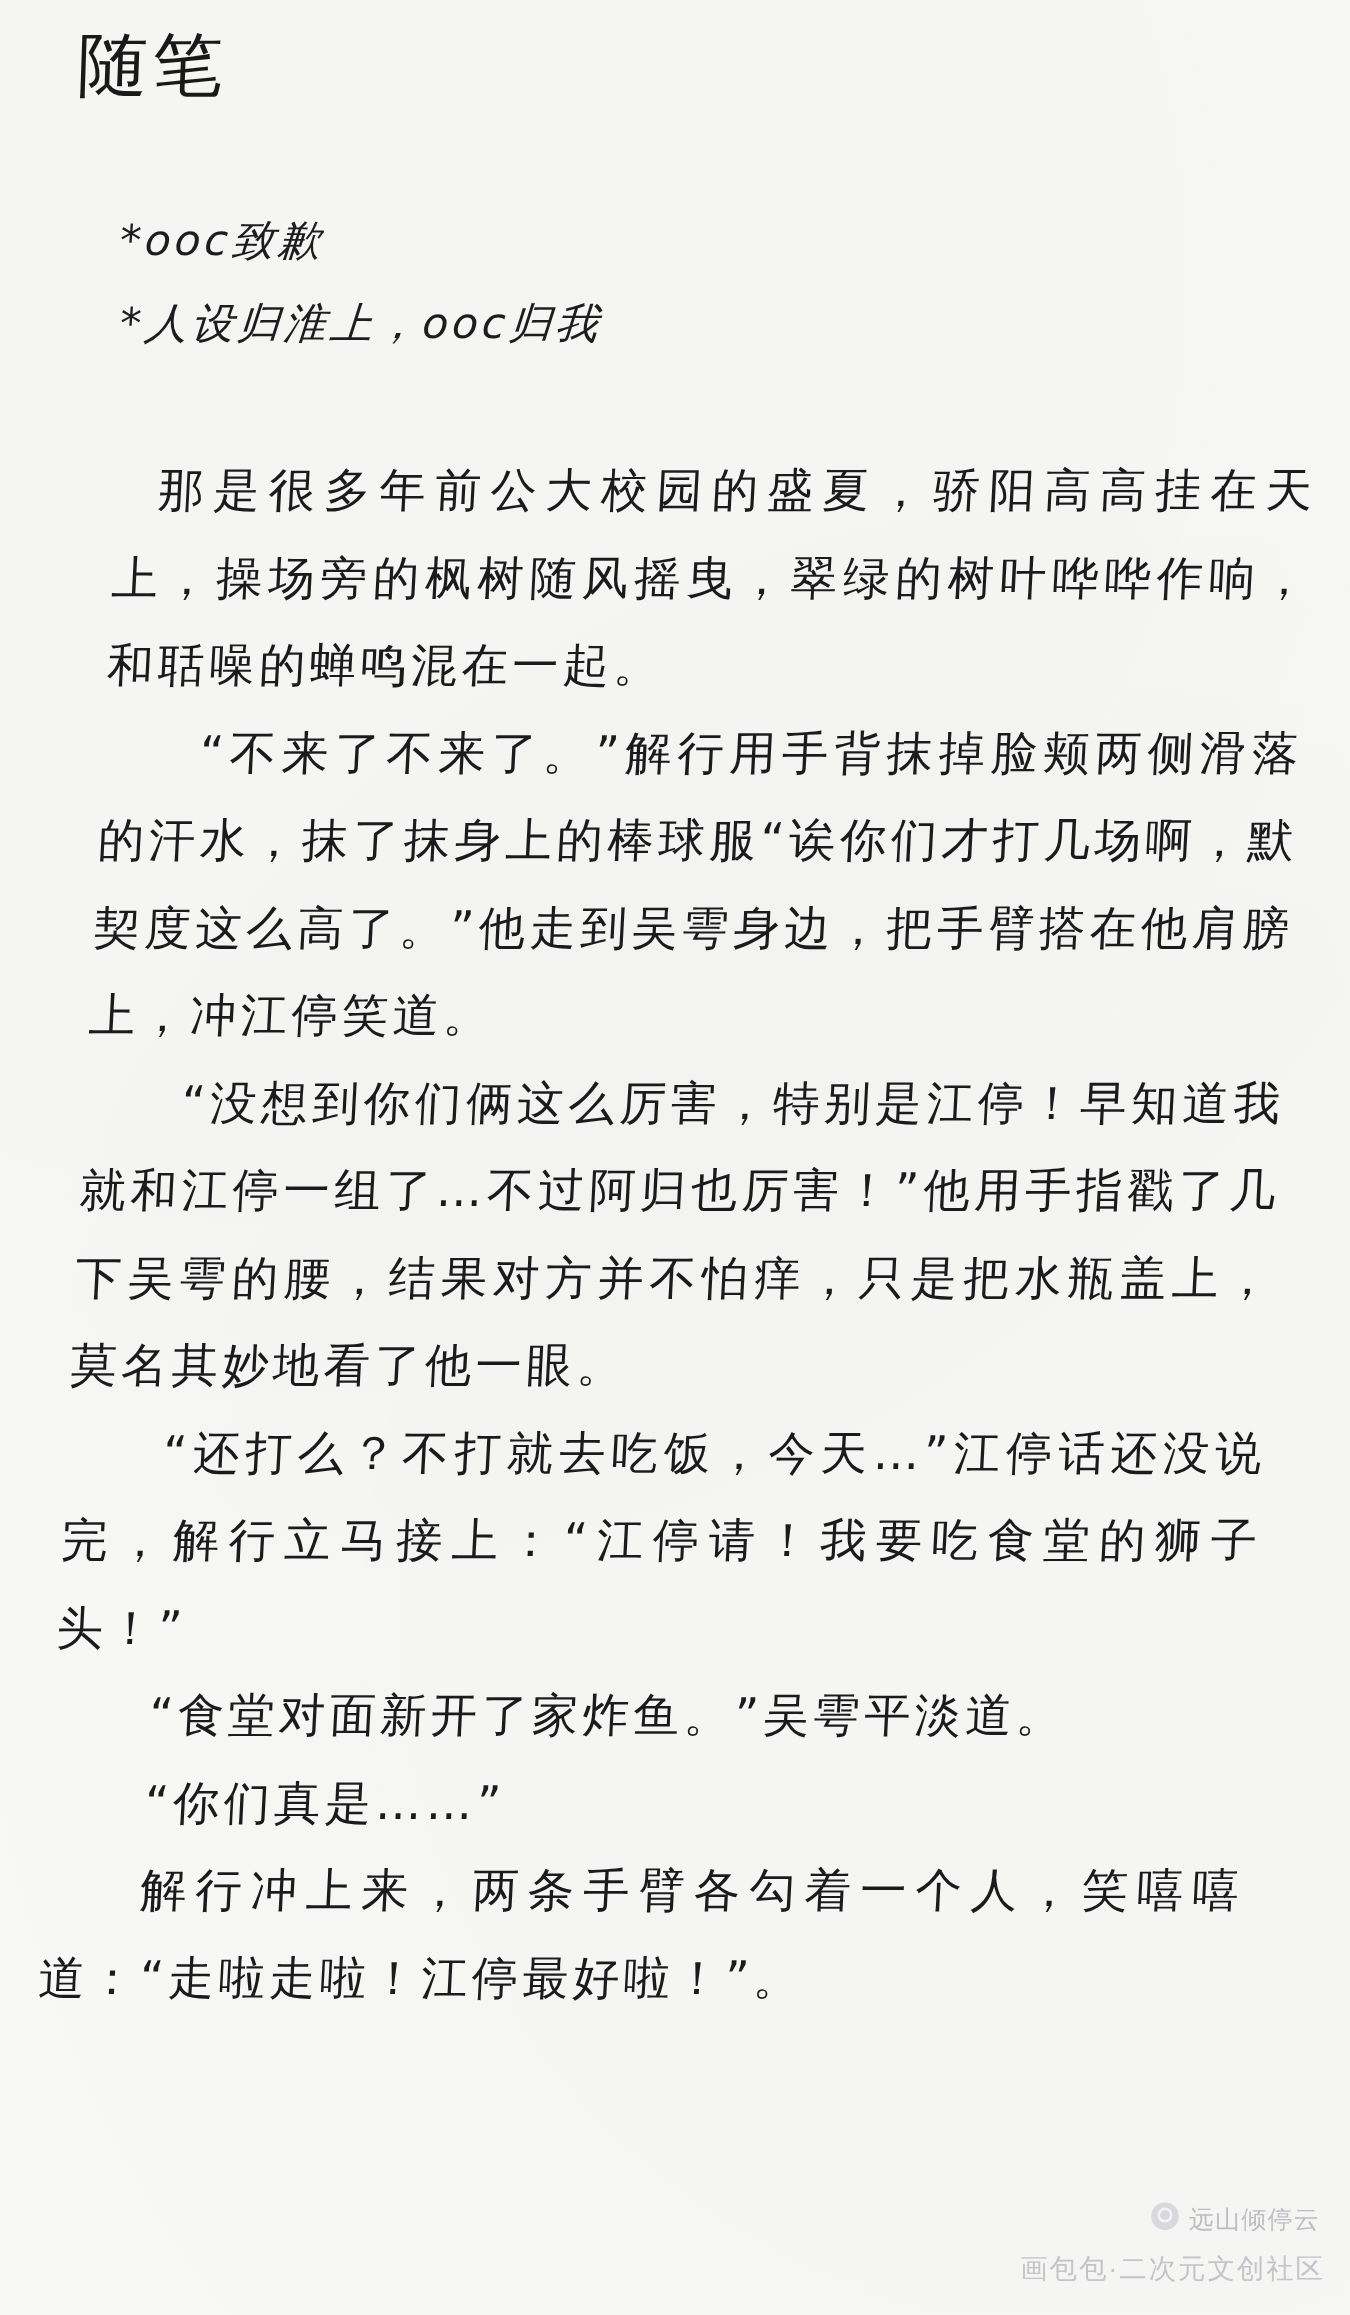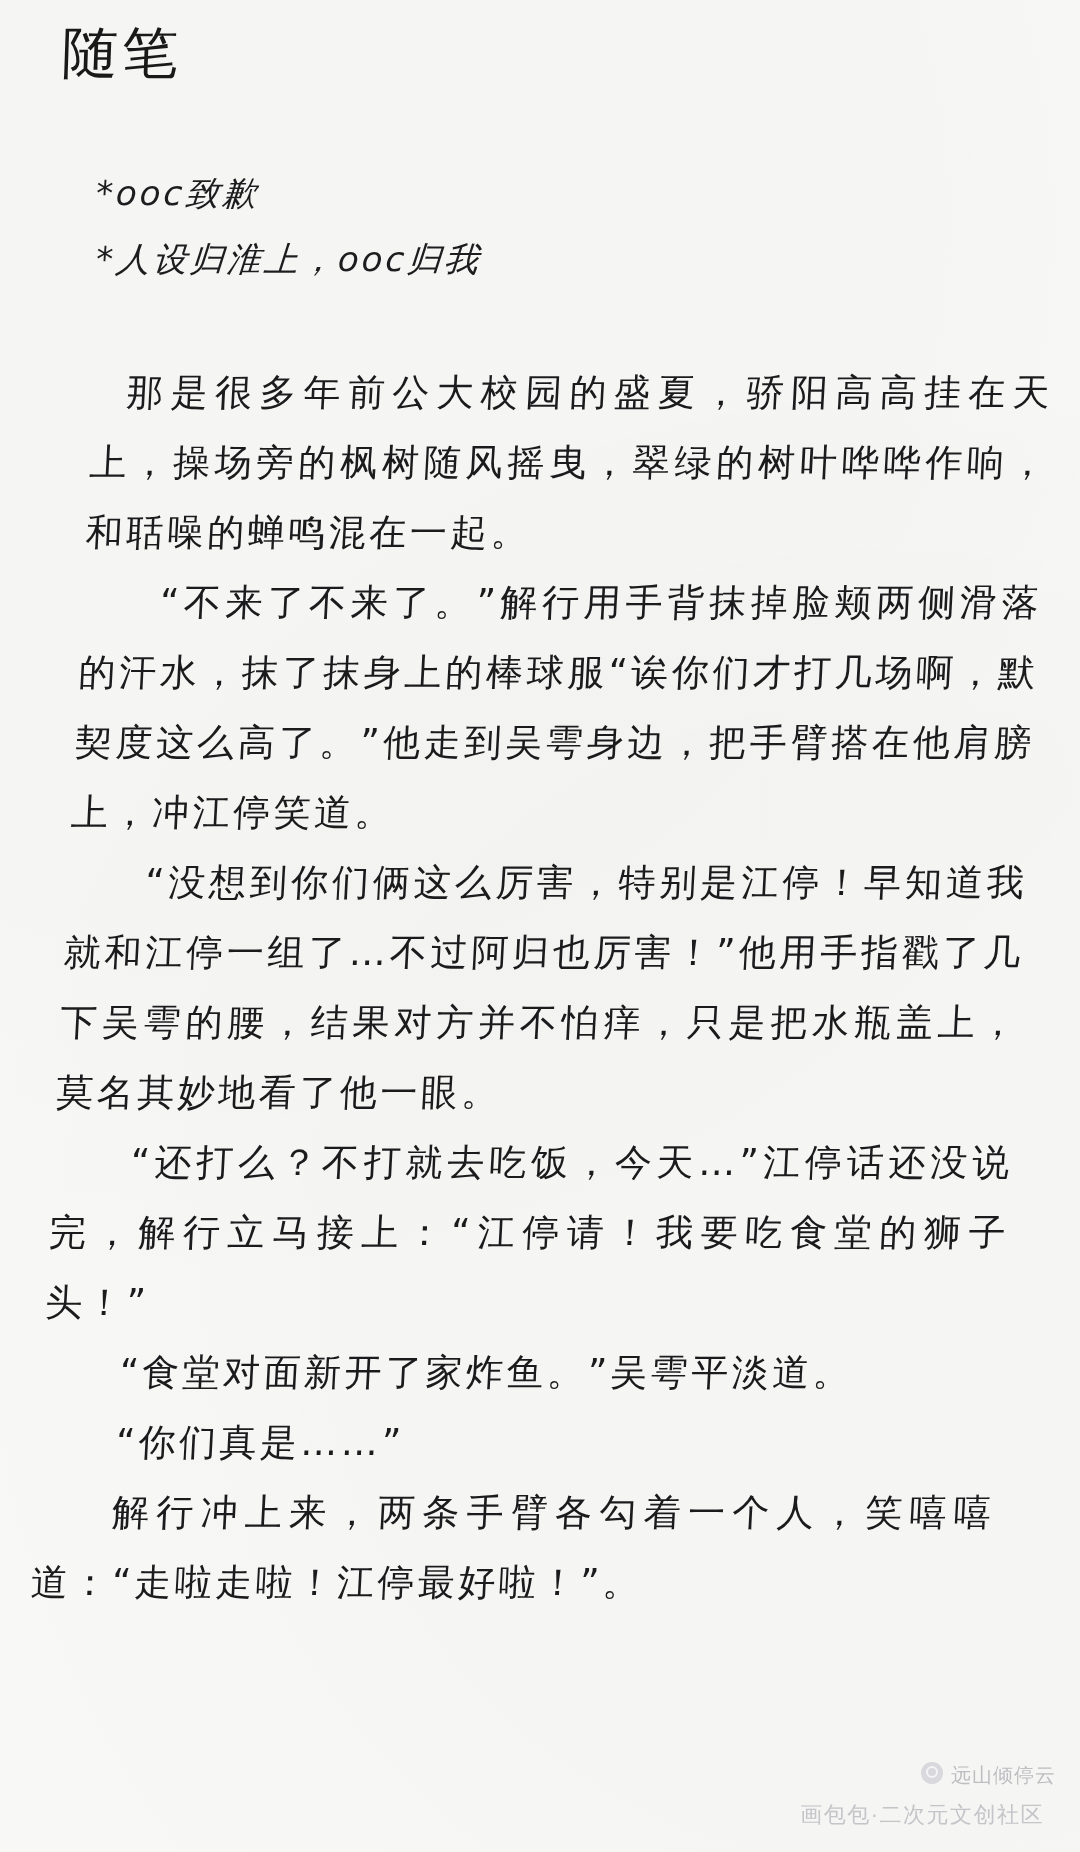--- a/index.html
+++ b/index.html
@@ -98,21 +98,21 @@
     left: 5px;
     top: 4px;
     width: 12px;
     height: 12px;
     border-radius: 50%;
     border: 2px solid #f4f4f6;
     box-sizing: border-box;
   }
   .watermark-site {
     position: absolute;
-    right: 36px;
+    right: 20px;
     top: 1800px;
     color: #c4c4c9;
     font-size: 22px;
     font-family: Liberation Sans, sans-serif;
     letter-spacing: 1.5px;
     text-align: right;
   }
 </style>
 </head>
 <body>

